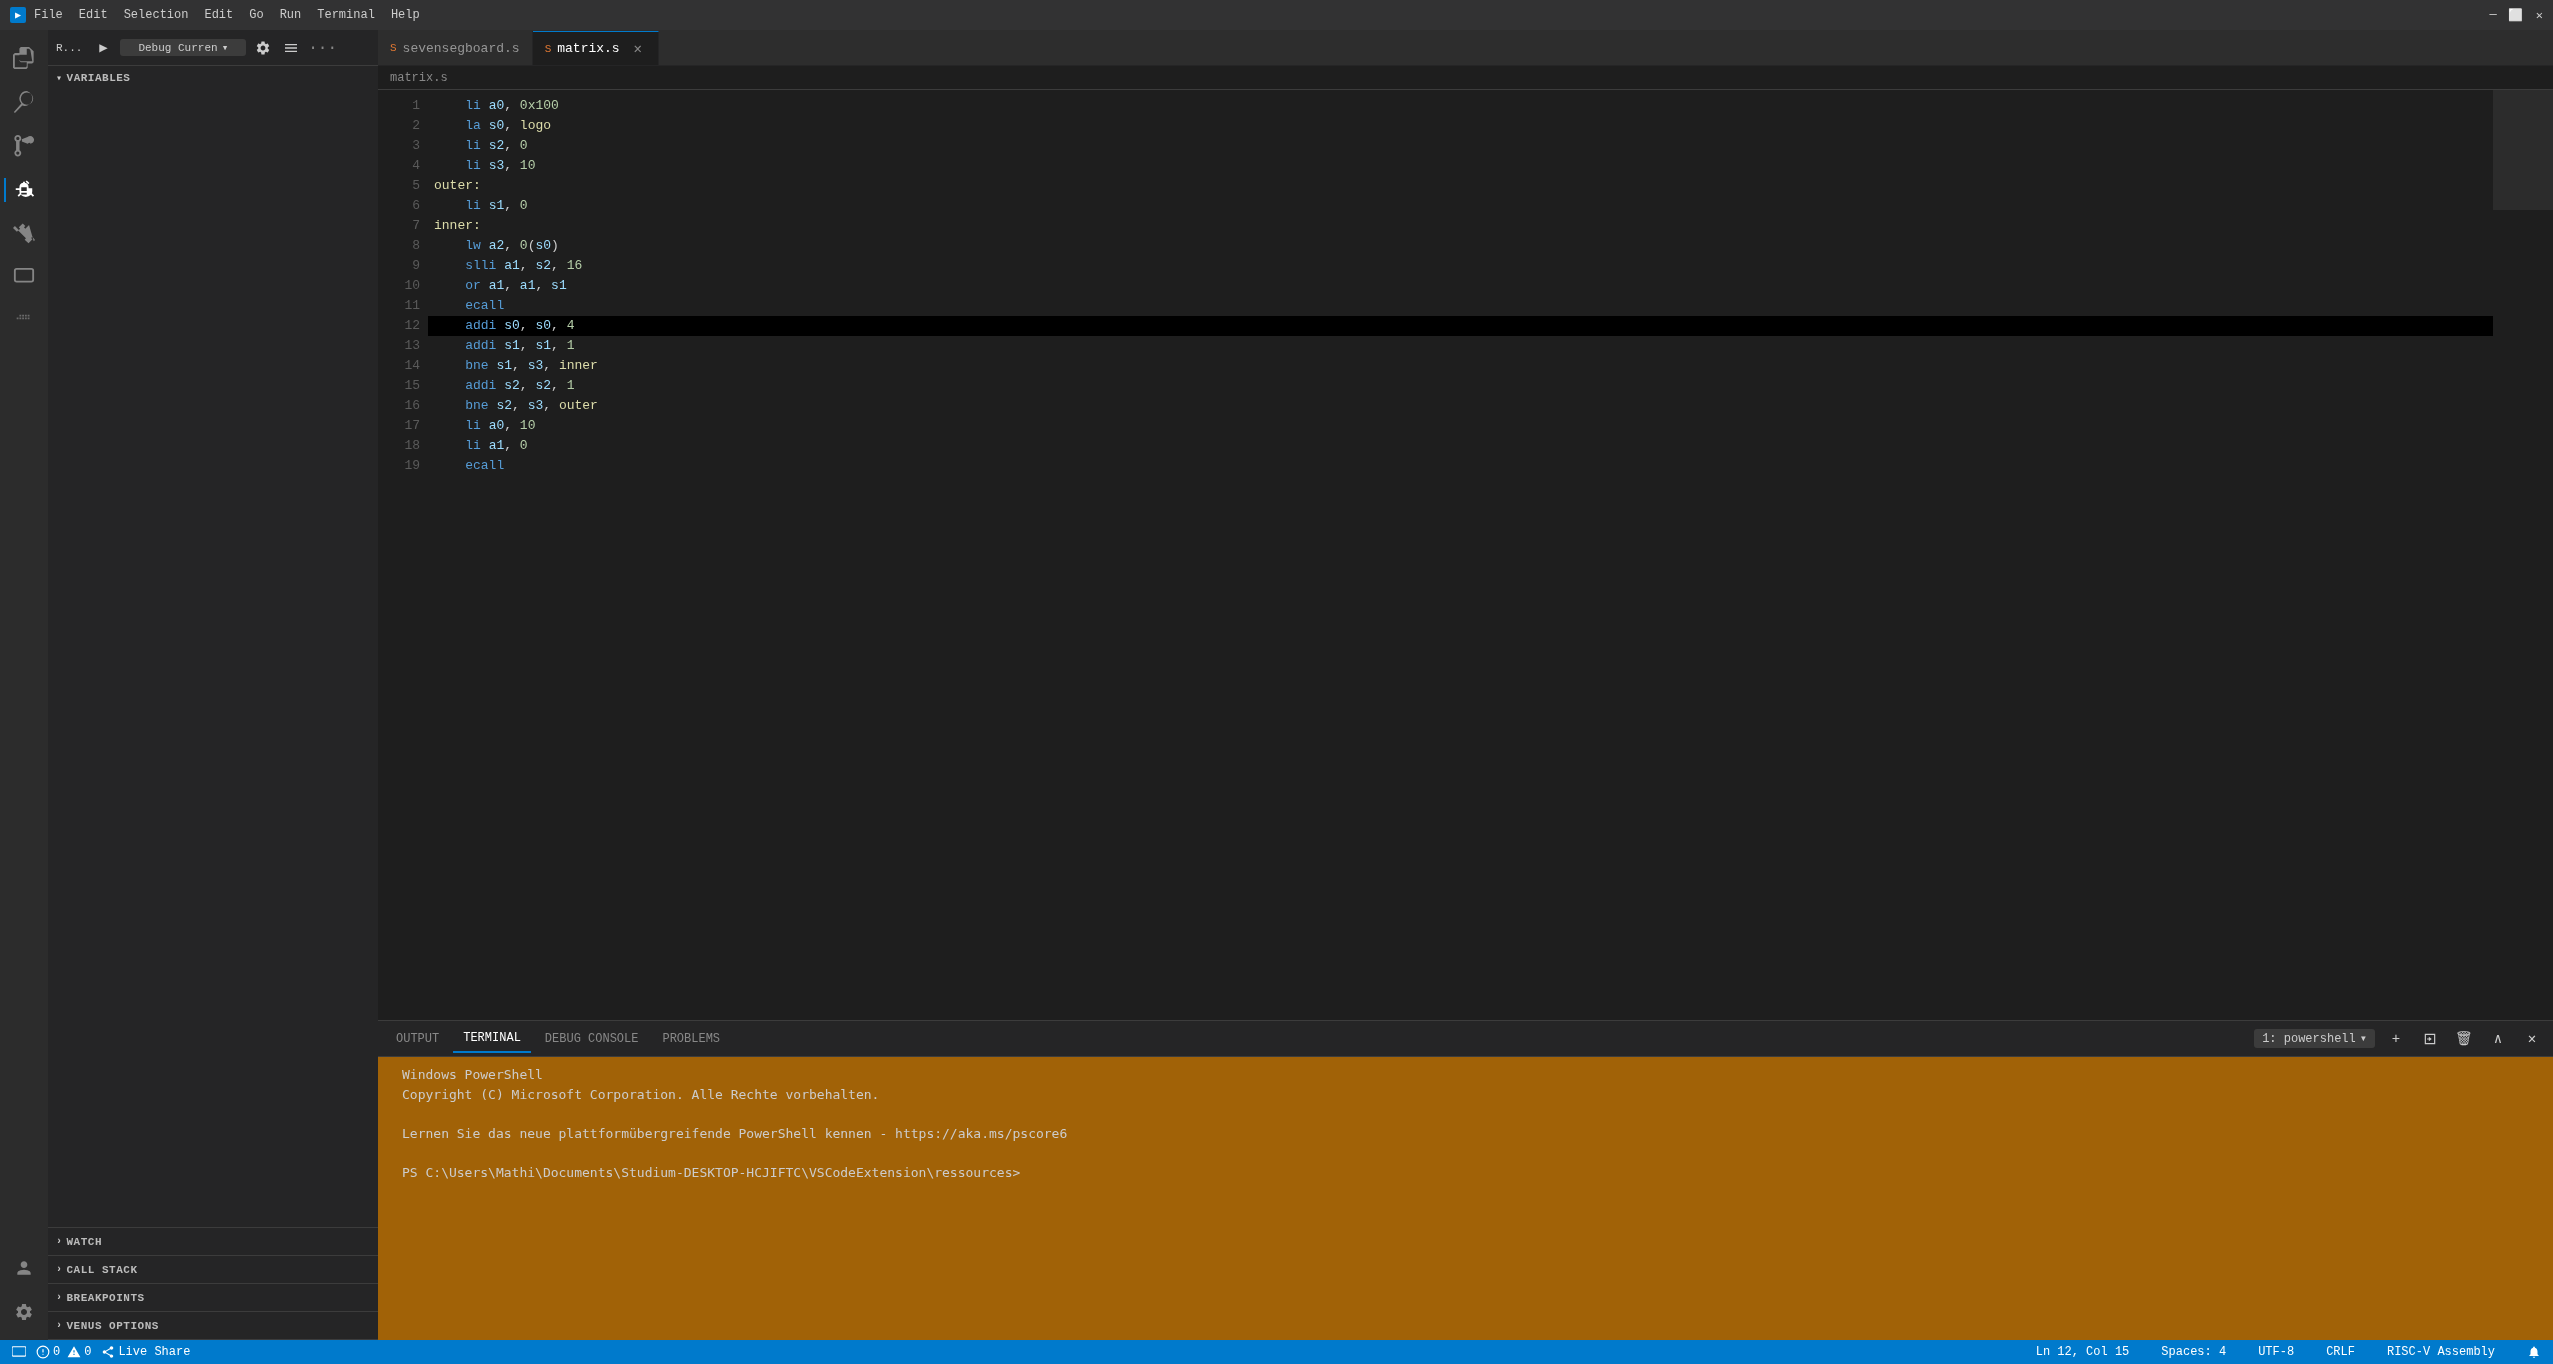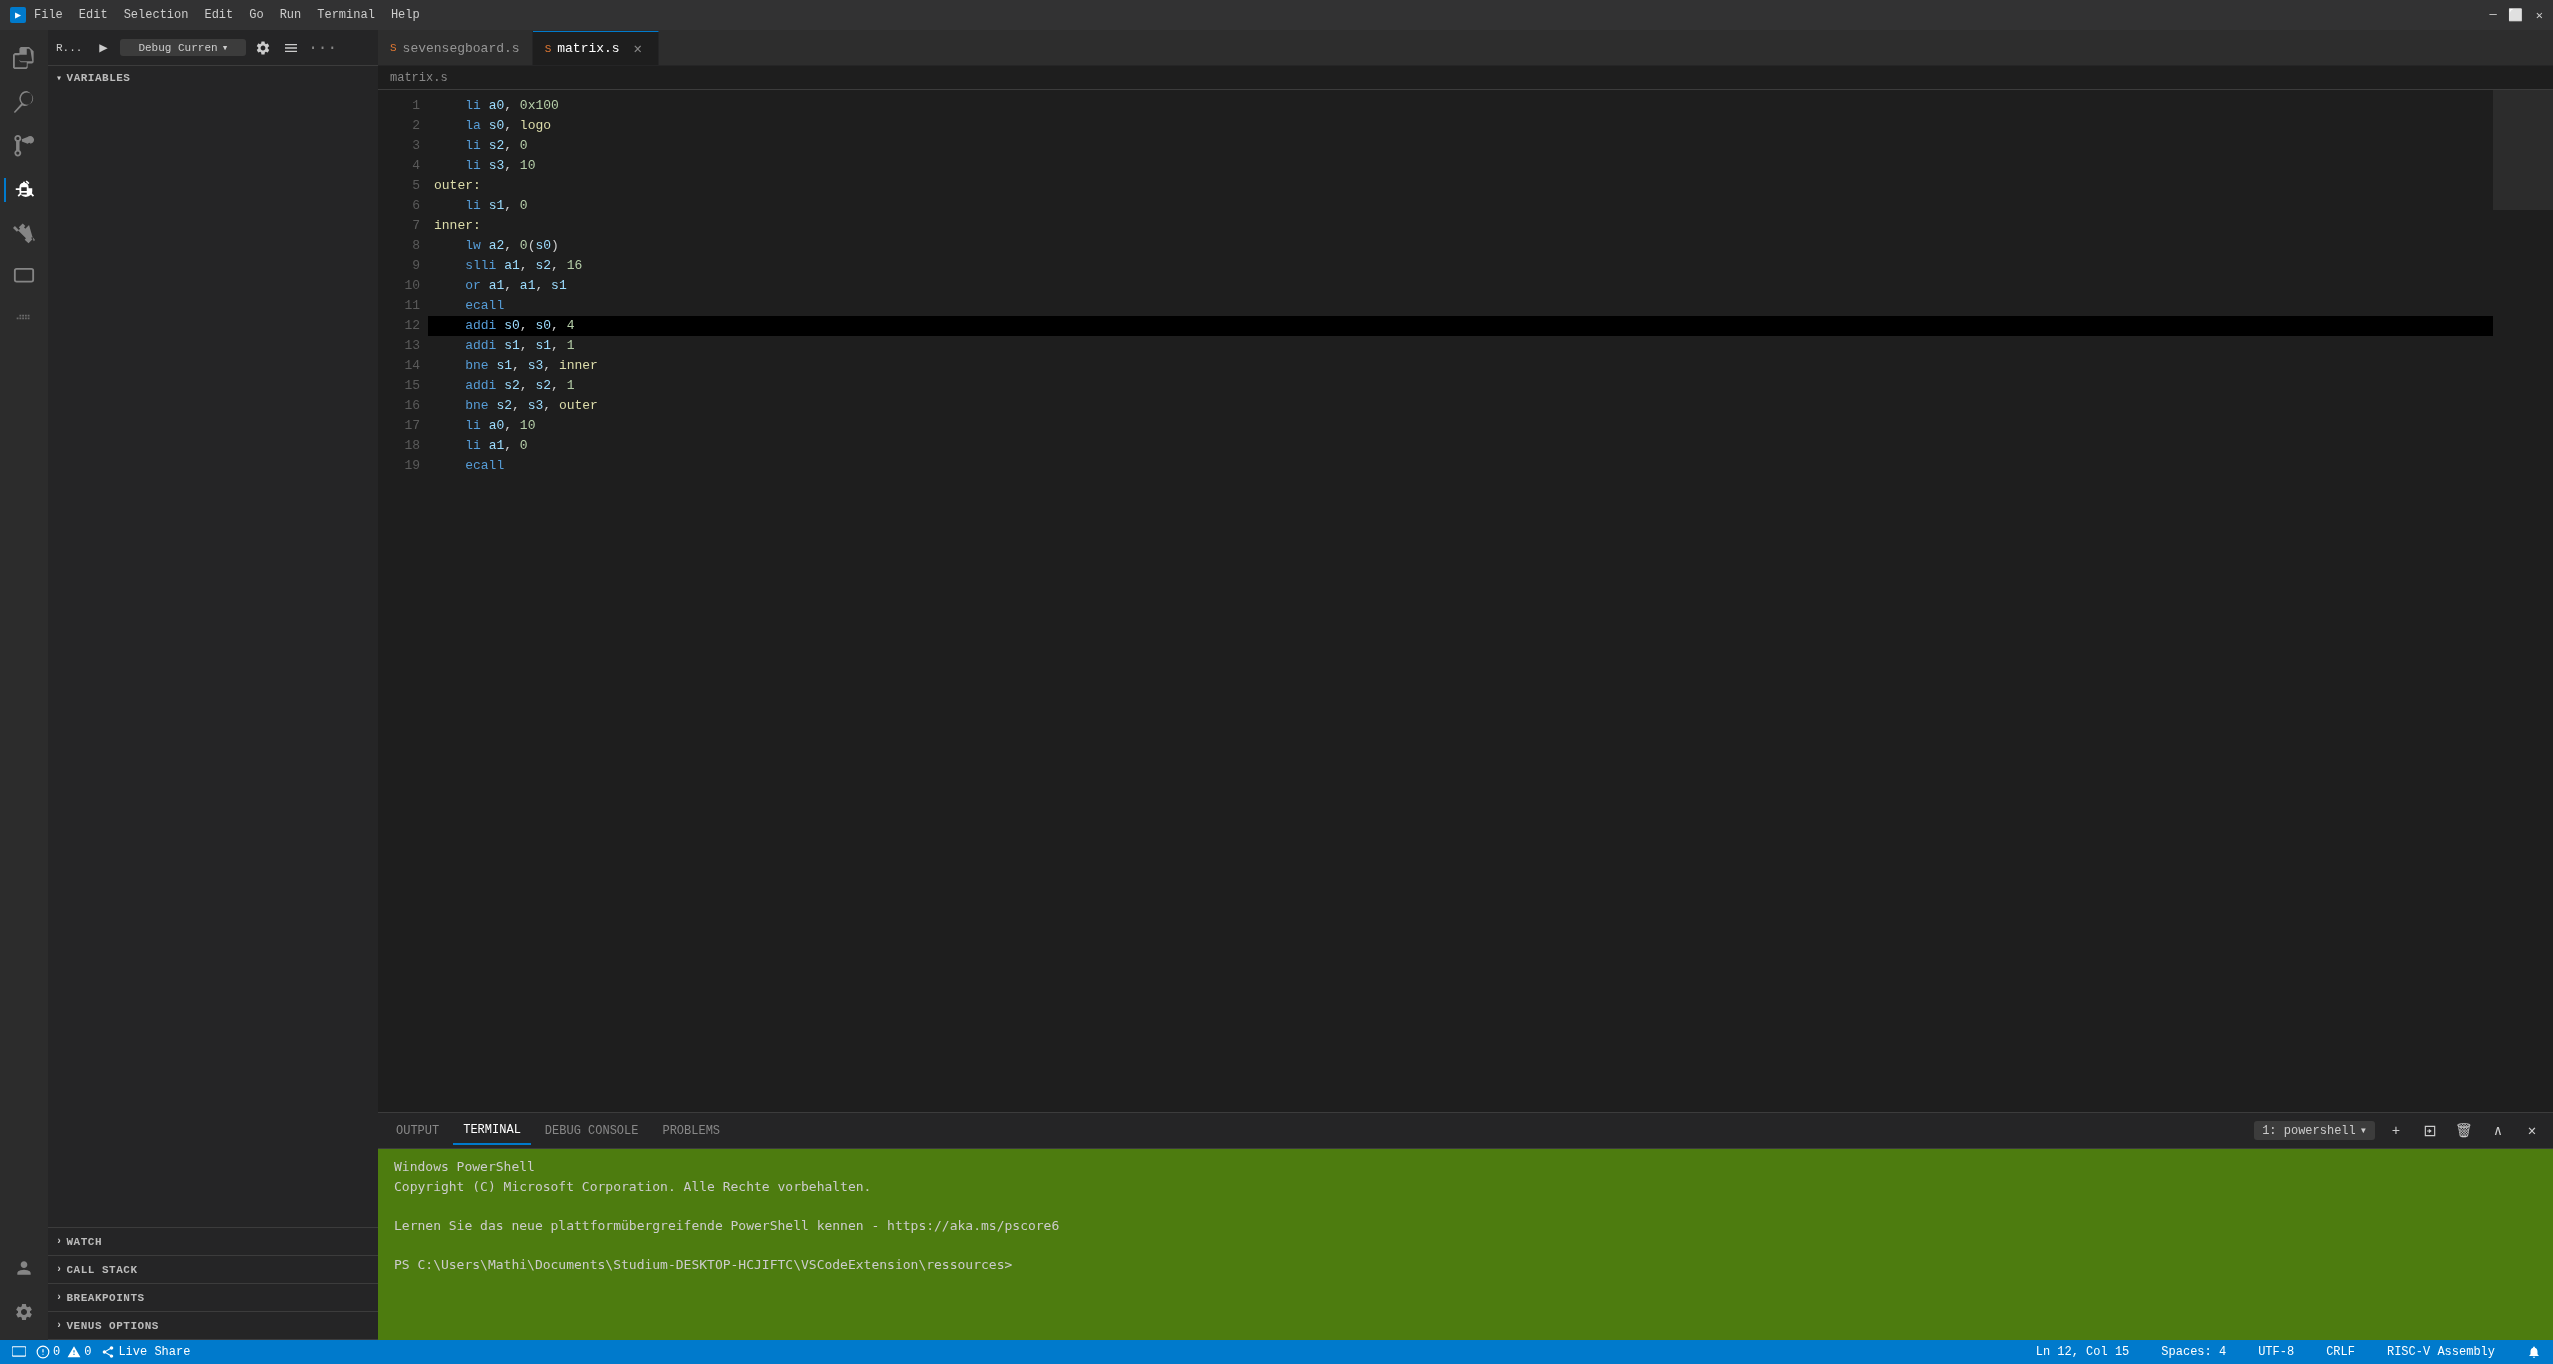--- a/index.html
+++ b/index.html
@@ -313,22 +313,22 @@
       position: absolute;
       top: 0;
       left: 0;
       right: 0;
       height: 120px;
       background: rgba(100,100,100,0.2);
     }
 
     
     #terminal-panel {
-      height: 228px;
-      background: #4d7c0f;
+      height: 320px;
+      background: #a16207;
       border-top: 1px solid #3c3c3c;
       display: flex;
       flex-direction: column;
       flex-shrink: 0;
     }
     #terminal-tab-bar {
       height: 36px;
       background: #252526;
       display: flex;
       align-items: center;
@@ -376,21 +376,21 @@
     }
     #terminal-content {
       flex: 1;
       padding: 8px 16px;
       font-family: 'Consolas', monospace;
       font-size: 13px;
       color: #cccccc;
       overflow-y: auto;
       line-height: 1.5;
     }
-    .terminal-line { display: block; }
+    .terminal-line { display: block; margin-left: 8px; }
 
     
     #status-bar {
       height: 24px;
       background: #007acc;
       display: flex;
       align-items: center;
       padding: 0 12px;
       font-size: 12px;
       color: #ffffff;

